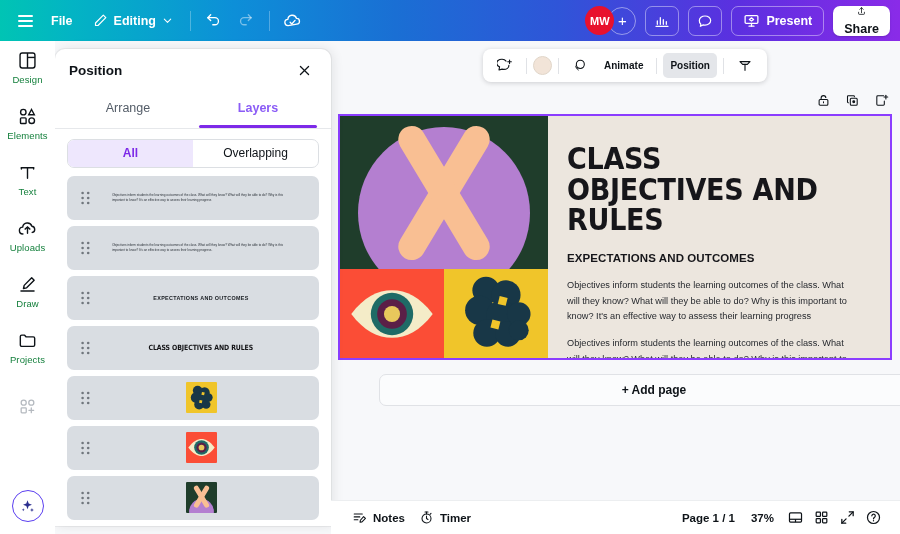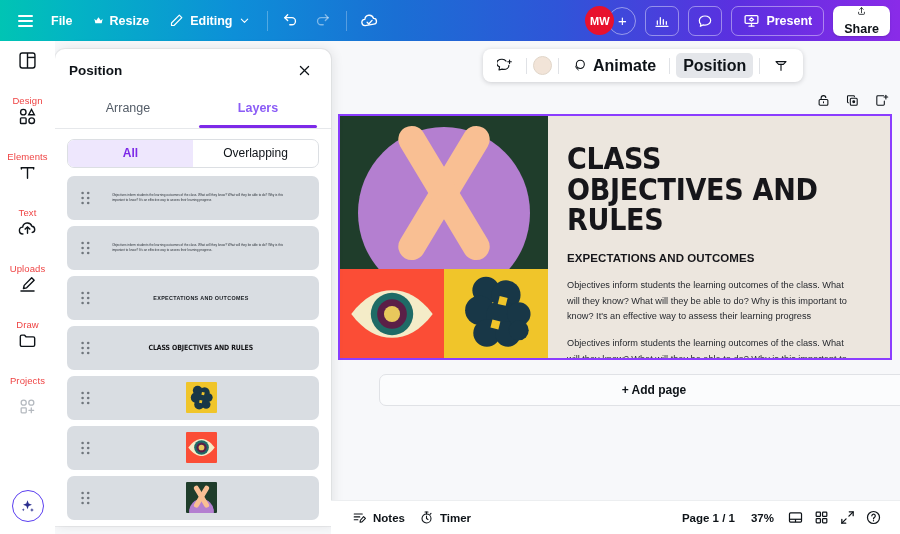--- a/index.html
+++ b/index.html
@@ -60,22 +60,22 @@
   }
 
   
   .rail {
     position:absolute; left:0; top:41px; width:55px; height:493px;
     background:#fff; display:flex; flex-direction:column; align-items:center;
     padding-top:9px; gap:0px; z-index:6;
   }
   .rail-item {
     width:55px; height:56px; display:flex; flex-direction:column;
-    align-items:center; justify-content:space-between; gap:3px; cursor:pointer;
-    color:#ef4444;
+    align-items:center; justify-content:flex-start; gap:3px; cursor:pointer;
+    color:#15803d;
   }
   .rail-item .lbl { font-size:9.5px; font-weight:500; letter-spacing:.1px; }
   .rail-spacer { flex:1 1 auto; }
   .rail-add { width:55px; height:40px; display:flex; align-items:center; justify-content:center; cursor:pointer; }
   .ai-btn {
     width:32px; height:32px; border-radius:50%;
     background:#fff; border:1.6px solid #5b3ff0;
     display:flex; align-items:center; justify-content:center;
     margin-bottom:12px; cursor:pointer;
   }
@@ -152,22 +152,22 @@
   .stage {
     position:absolute; left:331px; top:41px; width:569px; height:493px;
     background:#f7f8fa; overflow:hidden;
   }
   .floatbar {
     position:absolute; left:152px; top:8px; height:33px;
     background:#fff; border-radius:8px; box-shadow:0 1px 5px rgba(14,19,24,.18);
     display:flex; align-items:center; padding:0 7px; gap:3px; z-index:4;
   }
   .fb-btn {
-    display:flex; align-items:center; gap:5px; height:25px; padding:0 7px;
-    border-radius:5px; font-size:16px; font-weight:600; cursor:pointer; color:#0e1318;
+    display:flex; align-items:center; gap:16px; height:25px; padding:0 7px;
+    border-radius:5px; font-size:10px; font-weight:600; cursor:pointer; color:#0e1318;
     white-space:nowrap;
   }
   .fb-btn.active { background:#e4e6ea; }
   .fb-div { width:1px; height:16px; background:#e0e2e6; margin:0 3px; }
   .swatch { width:19px; height:19px; border-radius:50%; background:#f2e4d8; border:1px solid #e1d6c9; cursor:pointer; }
 
   .pagetools {
     position:absolute; right:10px; top:50px; display:flex; gap:11px; align-items:center; z-index:3;
   }
   .pt-btn { width:18px; height:18px; cursor:pointer; display:flex; align-items:center; justify-content:center; }
@@ -243,26 +243,20 @@
           <i></i>
           <i></i>
           <i></i>
         </span>
     </div>
 
     <div class="tb-btn">
       <span>File</span>
     </div>
 
-    <div class="tb-btn">
-      <svg width="11" height="11" viewBox="0 0 24 24">
-        <path d="M3 8l4 4 5-7 5 7 4-4-2 10H5z" fill="#fff"></path>
-      </svg>
-      <span>Resize</span>
-    </div>
 
     <div class="tb-btn">
       <svg width="15" height="15" viewBox="0 0 24 24" fill="none" stroke="#fff" stroke-width="1.9" stroke-linecap="round" stroke-linejoin="round">
         <path d="M16.5 3.5l4 4L8 20H4v-4z"></path>
       </svg>
       <span>Editing</span>
       <svg width="11" height="11" viewBox="0 0 24 24" fill="none" stroke="#fff" stroke-width="2.3" stroke-linecap="round" stroke-linejoin="round">
         <path d="M5 9l7 7 7-7"></path>
       </svg>
     </div>

